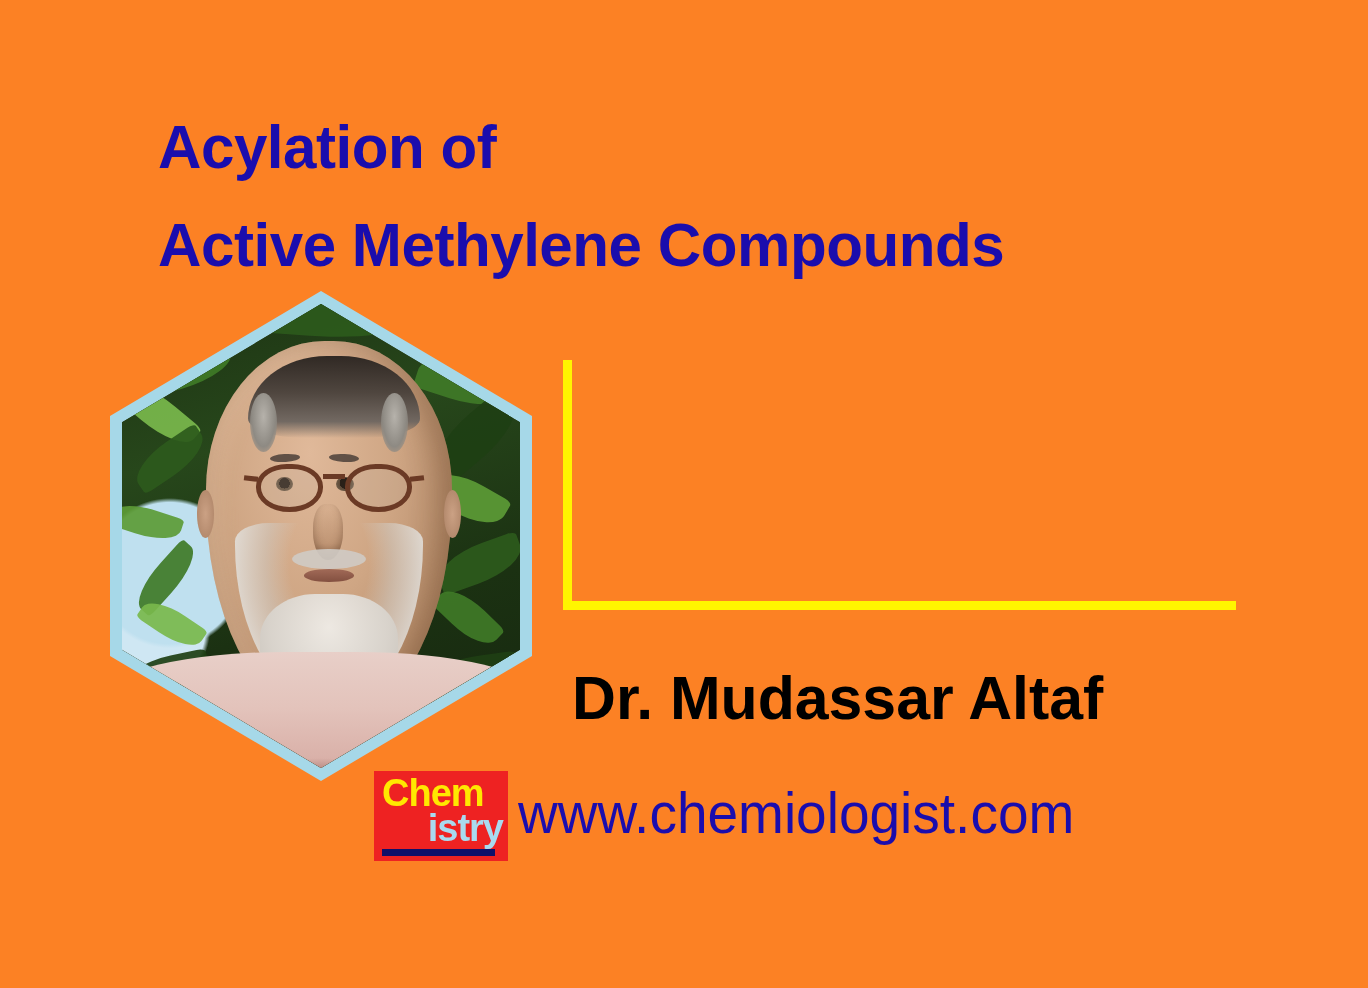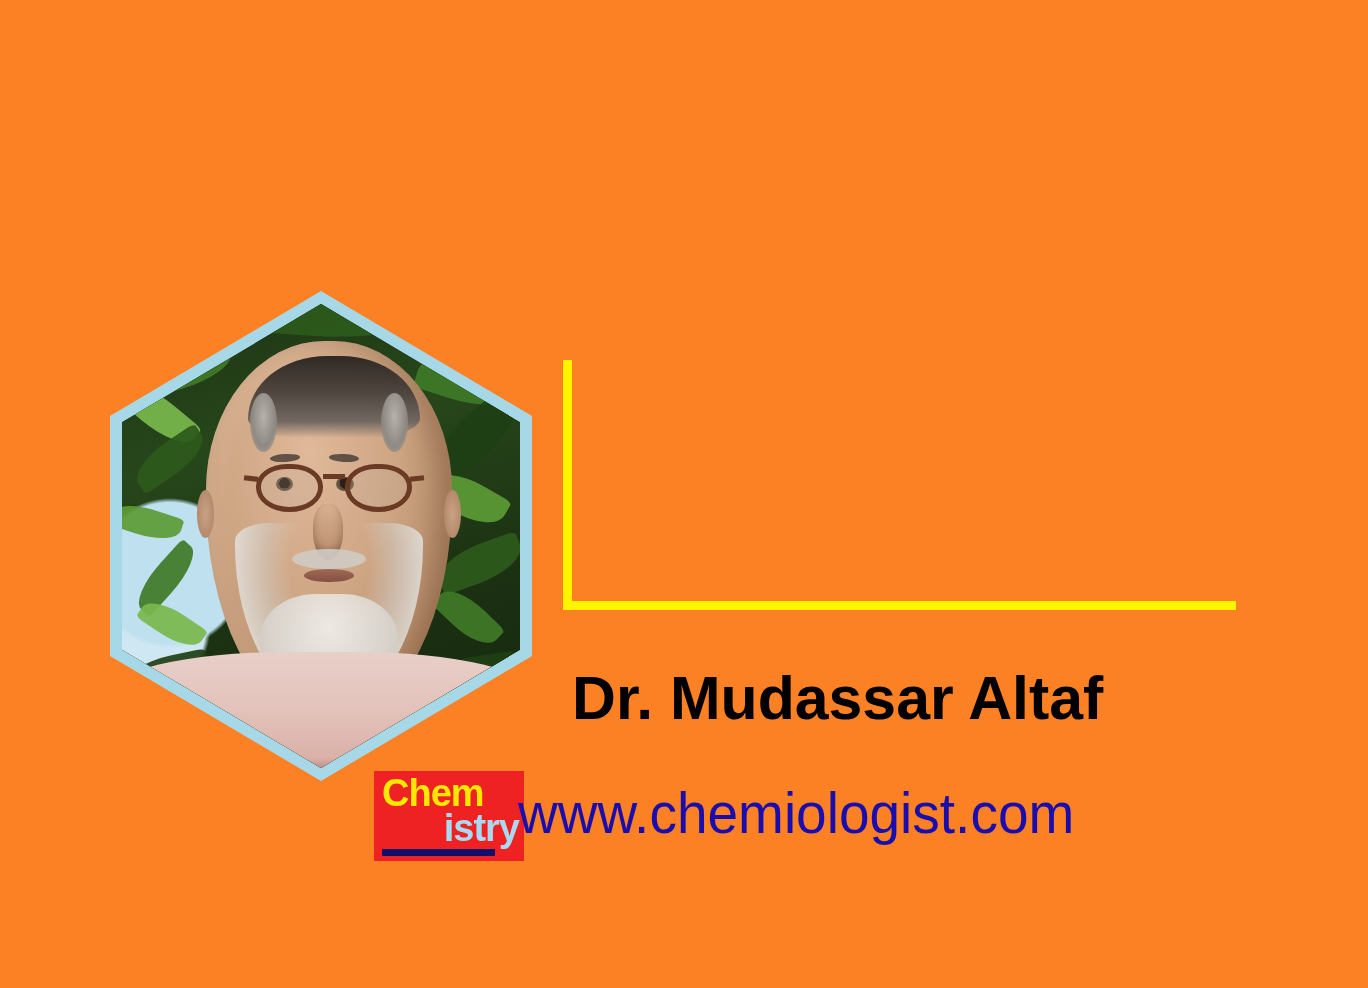--- a/index.html
+++ b/index.html
@@ -339,21 +339,21 @@
     position: absolute;
     left: 374px;
     top: 768px;
     width: 830px;
     height: 100px;
   }
   .logo-box {
     position: absolute;
     left: 0;
     top: 3px;
-    width: 150px;
+    width: 134px;
     height: 90px;
     background: #EE2222;
     overflow: hidden;
   }
   .logo-chem {
     position: absolute;
     left: 8px;
     top: 2px;
     color: #FFE800;
     font-family: "Liberation Sans", sans-serif;
@@ -393,20 +393,24 @@
     white-space: nowrap;
     transform: scaleY(1.05);
     transform-origin: left center;
   }
 </style>
 </head>
 <body>
 
 <div id="slide">
 
+  <div class="title-block">
+    <div class="title-line">Acylation of</div>
+    <div class="title-line">Active Methylene Compounds</div>
+  </div>
 
   <div class="hex-wrap">
     <div class="hex-outer"></div>
     <div class="hex-inner">
       <div class="photo">
         <div class="bg-sky"></div>
 
         <div class="leaf l2" style="left:-4%;top:2%;width:26%;height:9%;transform:rotate(28deg)"></div>
         <div class="leaf" style="left:4%;top:10%;width:24%;height:8%;transform:rotate(-16deg)"></div>
         <div class="leaf l4" style="left:-2%;top:20%;width:22%;height:7%;transform:rotate(40deg)"></div>

